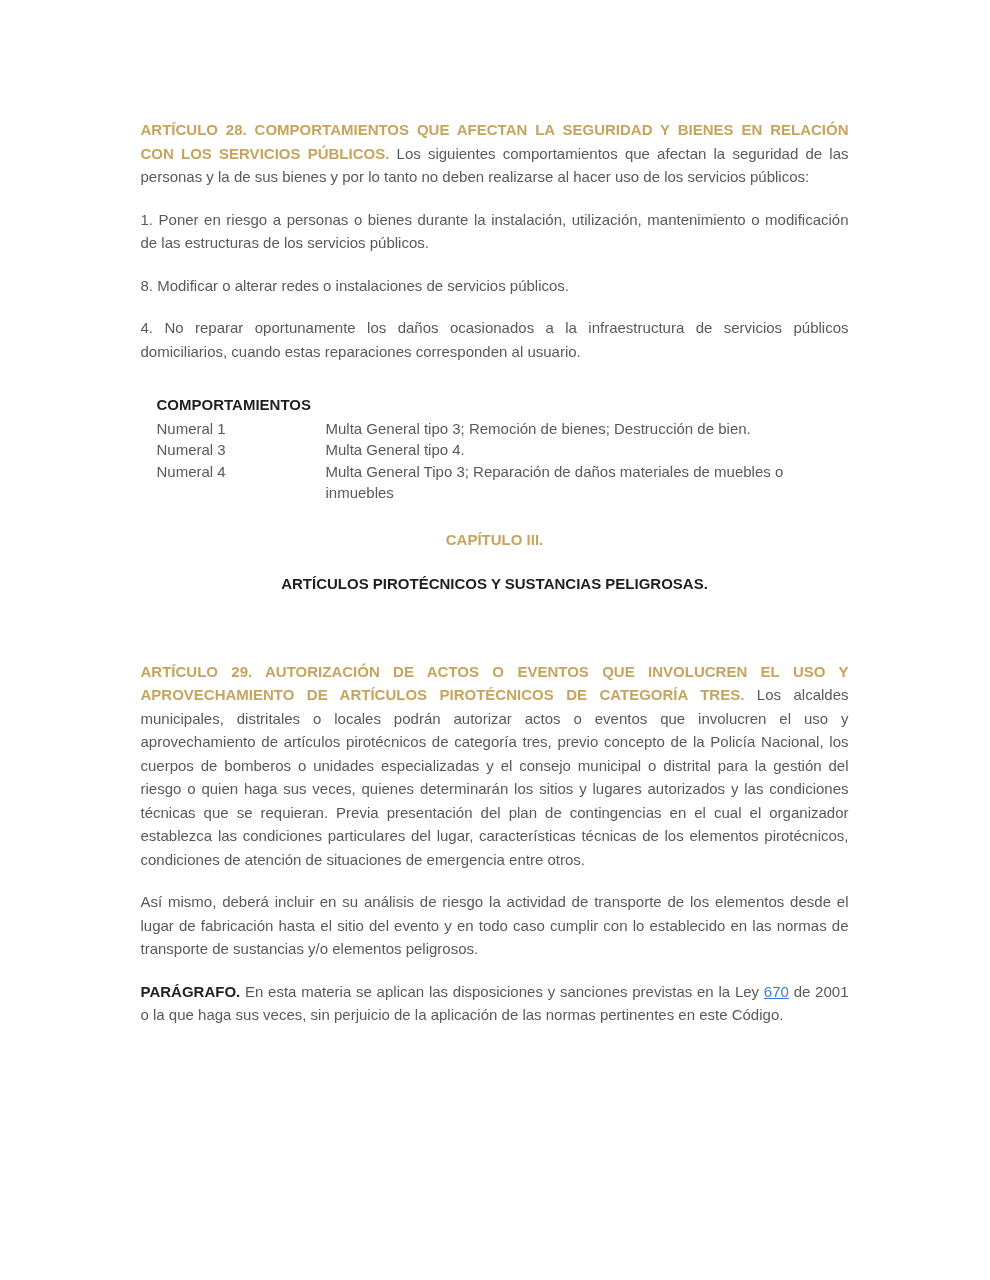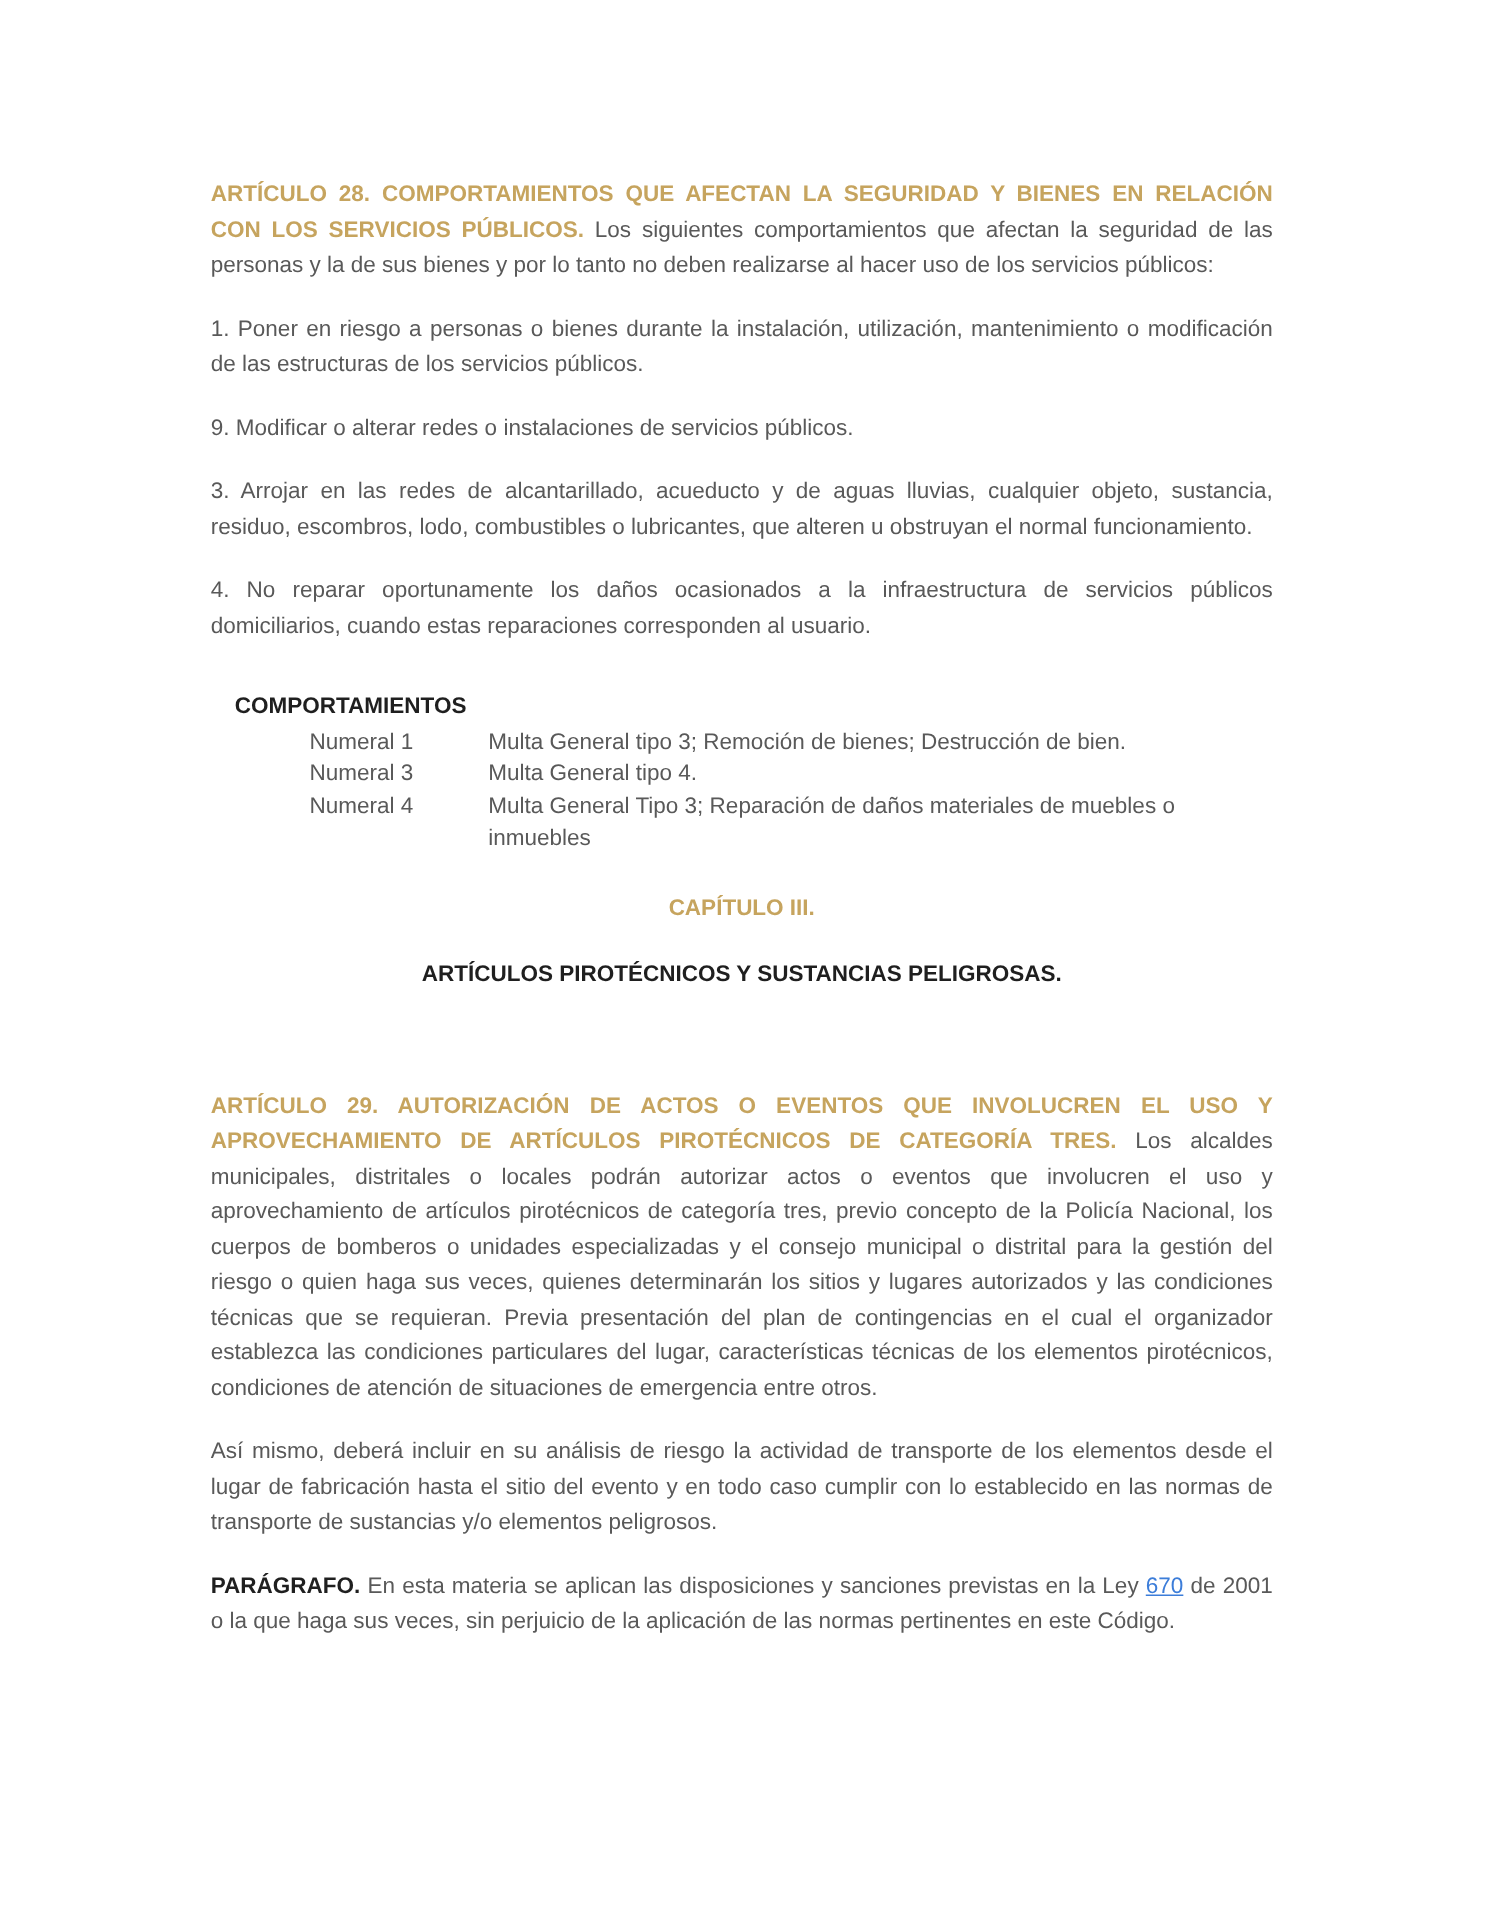--- a/index.html
+++ b/index.html
@@ -45,21 +45,20 @@
     margin: 0 0 5px 16px;
     line-height: 21.5px;
   }
   .t-row {
     display: flex;
     margin-bottom: 0;
   }
   .t-c1 {
     width: 169px;
     flex: 0 0 169px;
-    text-align: center;
   }
   .t-c2 {
     flex: 1 1 auto;
     text-align: left;
   }
   .t-head .t-c1 {
     font-weight: bold;
     color: #1f1f1f;
     text-align: left;
     margin-top: 12px;
@@ -76,23 +75,22 @@
 
 <div class="page">
 
   <p class="justify">
     <span class="accent">ARTÍCULO 28. COMPORTAMIENTOS QUE AFECTAN LA SEGURIDAD Y BIENES EN RELACIÓN CON LOS SERVICIOS PÚBLICOS.</span>
     <span>Los siguientes comportamientos que afectan la seguridad de las personas y la de sus bienes y por lo tanto no deben realizarse al hacer uso de los servicios públicos:</span>
   </p>
 
   <p class="justify">1. Poner en riesgo a personas o bienes durante la instalación, utilización, mantenimiento o modificación de las estructuras de los servicios públicos.</p>
 
-  <p class="justify">9. Modificar o alterar redes o instalaciones de servicios públicos.</p>
+  <p class="justify">8. Modificar o alterar redes o instalaciones de servicios públicos.</p>
 
-  <p class="justify">3. Arrojar en las redes de alcantarillado, acueducto y de aguas lluvias, cualquier objeto, sustancia, residuo, escombros, lodo, combustibles o lubricantes, que alteren u obstruyan el normal funcionamiento.</p>
 
   <p class="justify">4. No reparar oportunamente los daños ocasionados a la infraestructura de servicios públicos domiciliarios, cuando estas reparaciones corresponden al usuario.</p>
 
 
   <div class="cmp-table">
     <div class="t-row t-head">
       <div class="t-c1">COMPORTAMIENTOS</div>
     </div>
     <div class="t-row">
       <div class="t-c1">Numeral 1</div>

